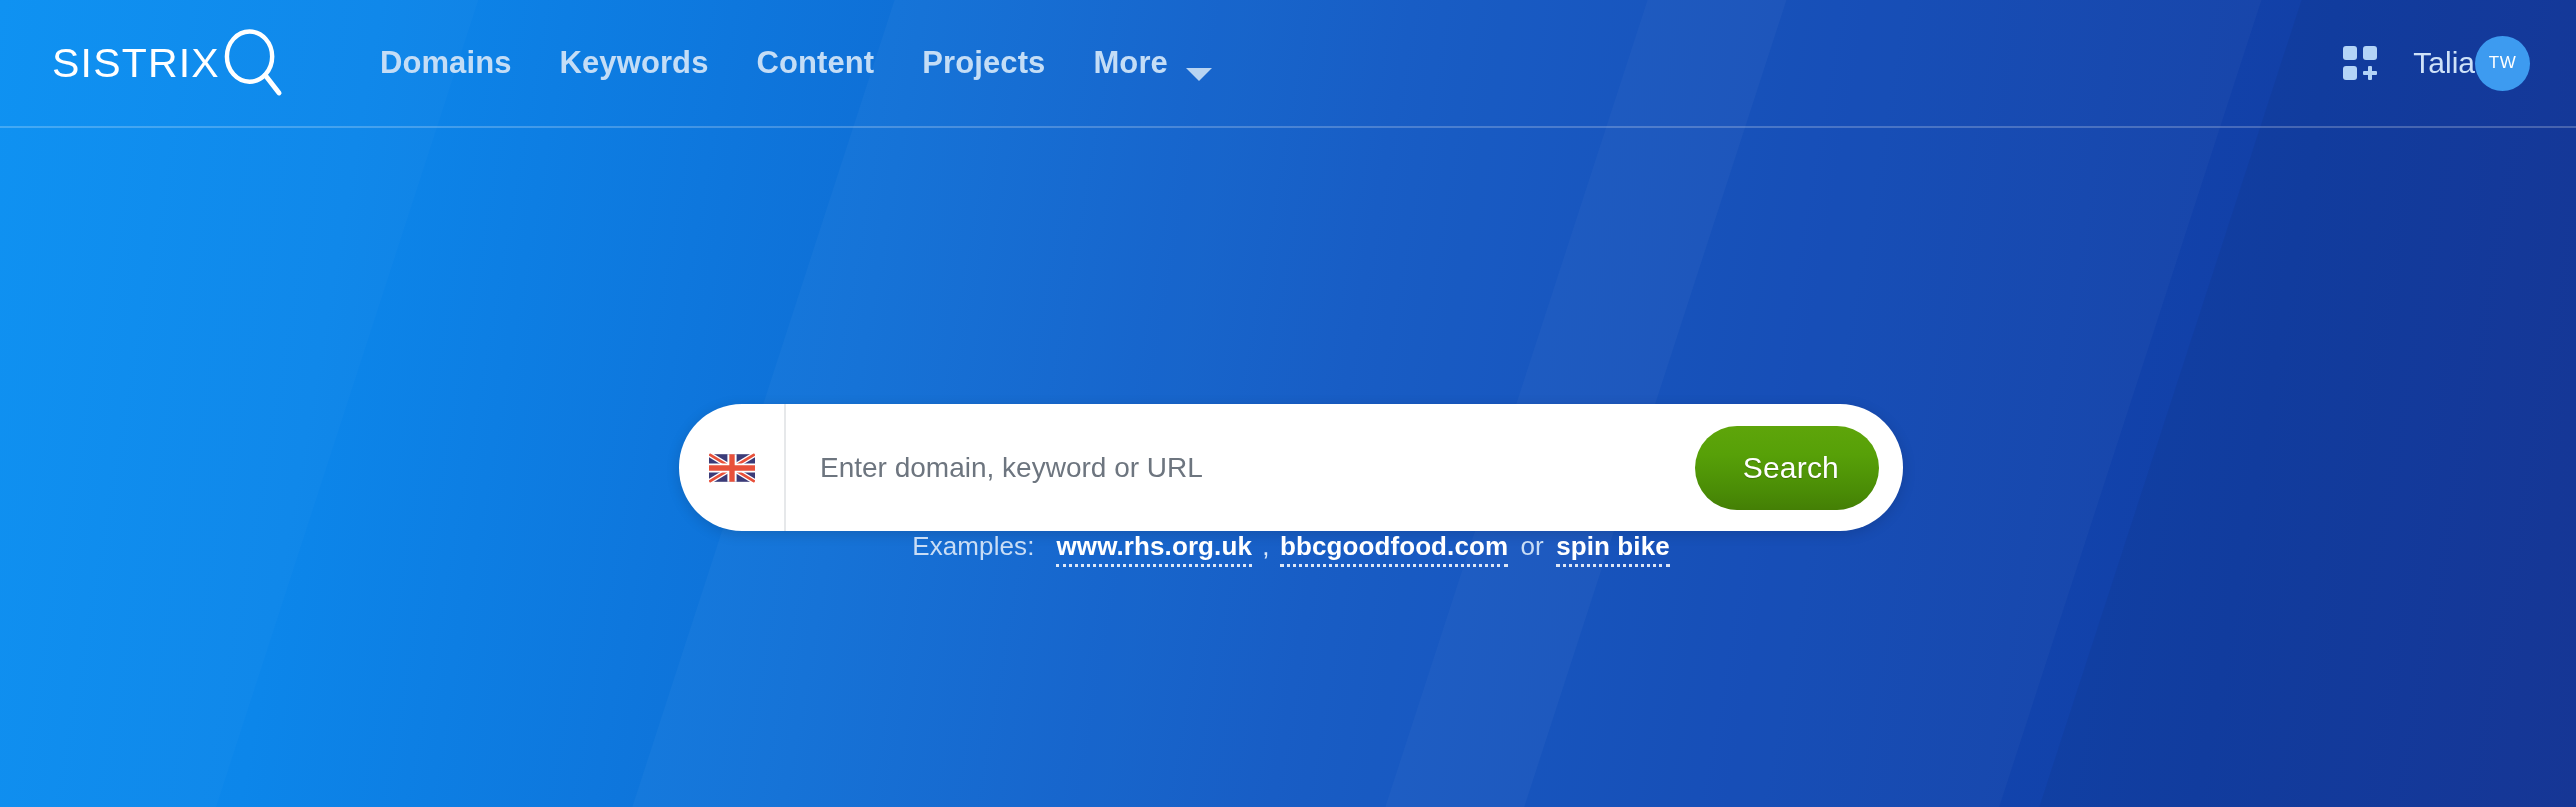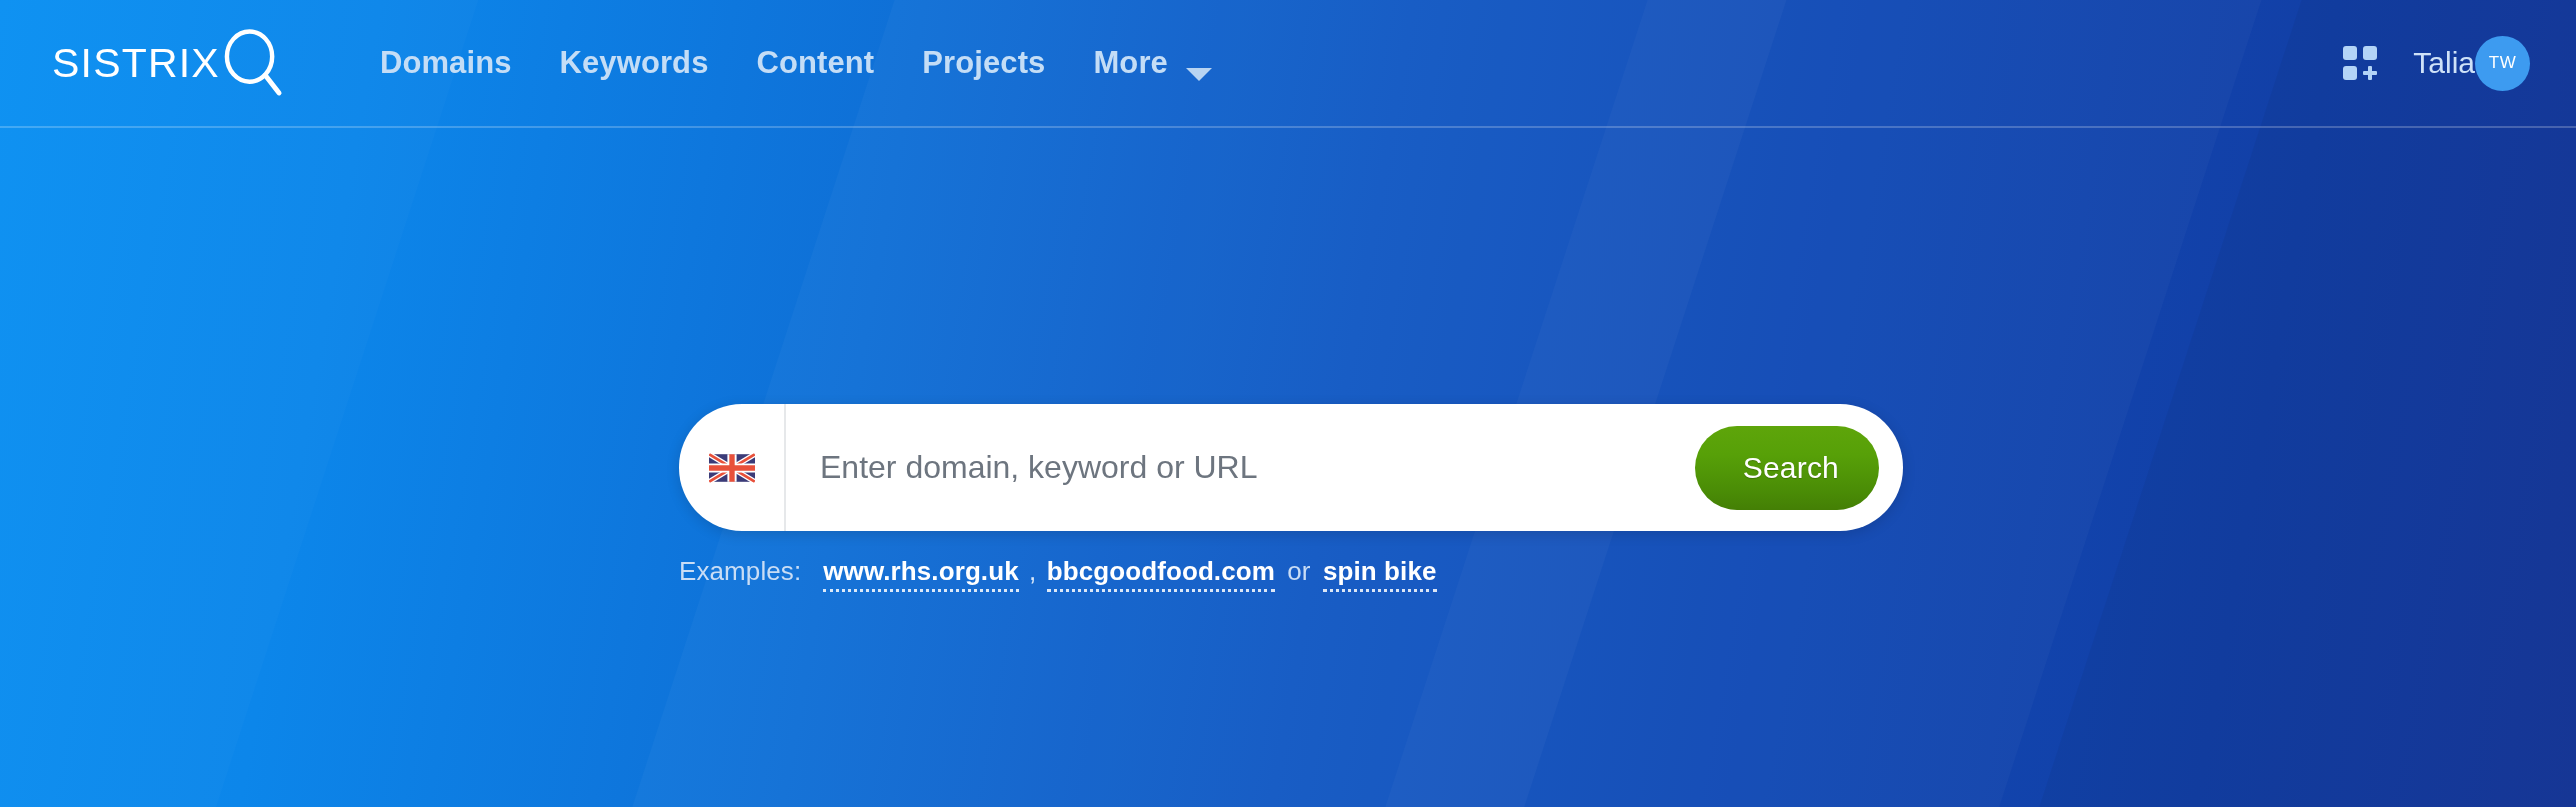--- a/index.html
+++ b/index.html
@@ -192,21 +192,21 @@
     display: block;
     border-radius: 2px;
   }
   .search-input {
     flex: 1 1 auto;
     height: 127px;
     border: none;
     outline: none;
     background: transparent;
     font-family: "Liberation Sans", sans-serif;
-    font-size: 32px;
+    font-size: 28px;
     color: #3c4450;
     padding: 0 30px 0 34px;
   }
   .search-input::placeholder { color: #6d757f; opacity: 1; }
 
   .search-button {
     flex: 0 0 auto;
     margin-right: 24px;
     height: 84px;
     padding: 0 40px;
@@ -219,22 +219,21 @@
     font-size: 30px;
     font-weight: 400;
     cursor: pointer;
     text-shadow: 0 1px 1px rgba(0,0,0,0.22);
     letter-spacing: 0.2px;
     text-align: right;
   }
 
   
   .examples {
-    margin-top: 25px;
-    text-align: left;
+    text-align: center;
     font-size: 26px;
     color: #c9ddf5;
     white-space: nowrap;
     letter-spacing: 0.1px;
   }
   .examples .ex-link {
     color: #ffffff;
     font-weight: 700;
     text-decoration: none;
     border-bottom: 3px dotted rgba(255,255,255,0.85);

